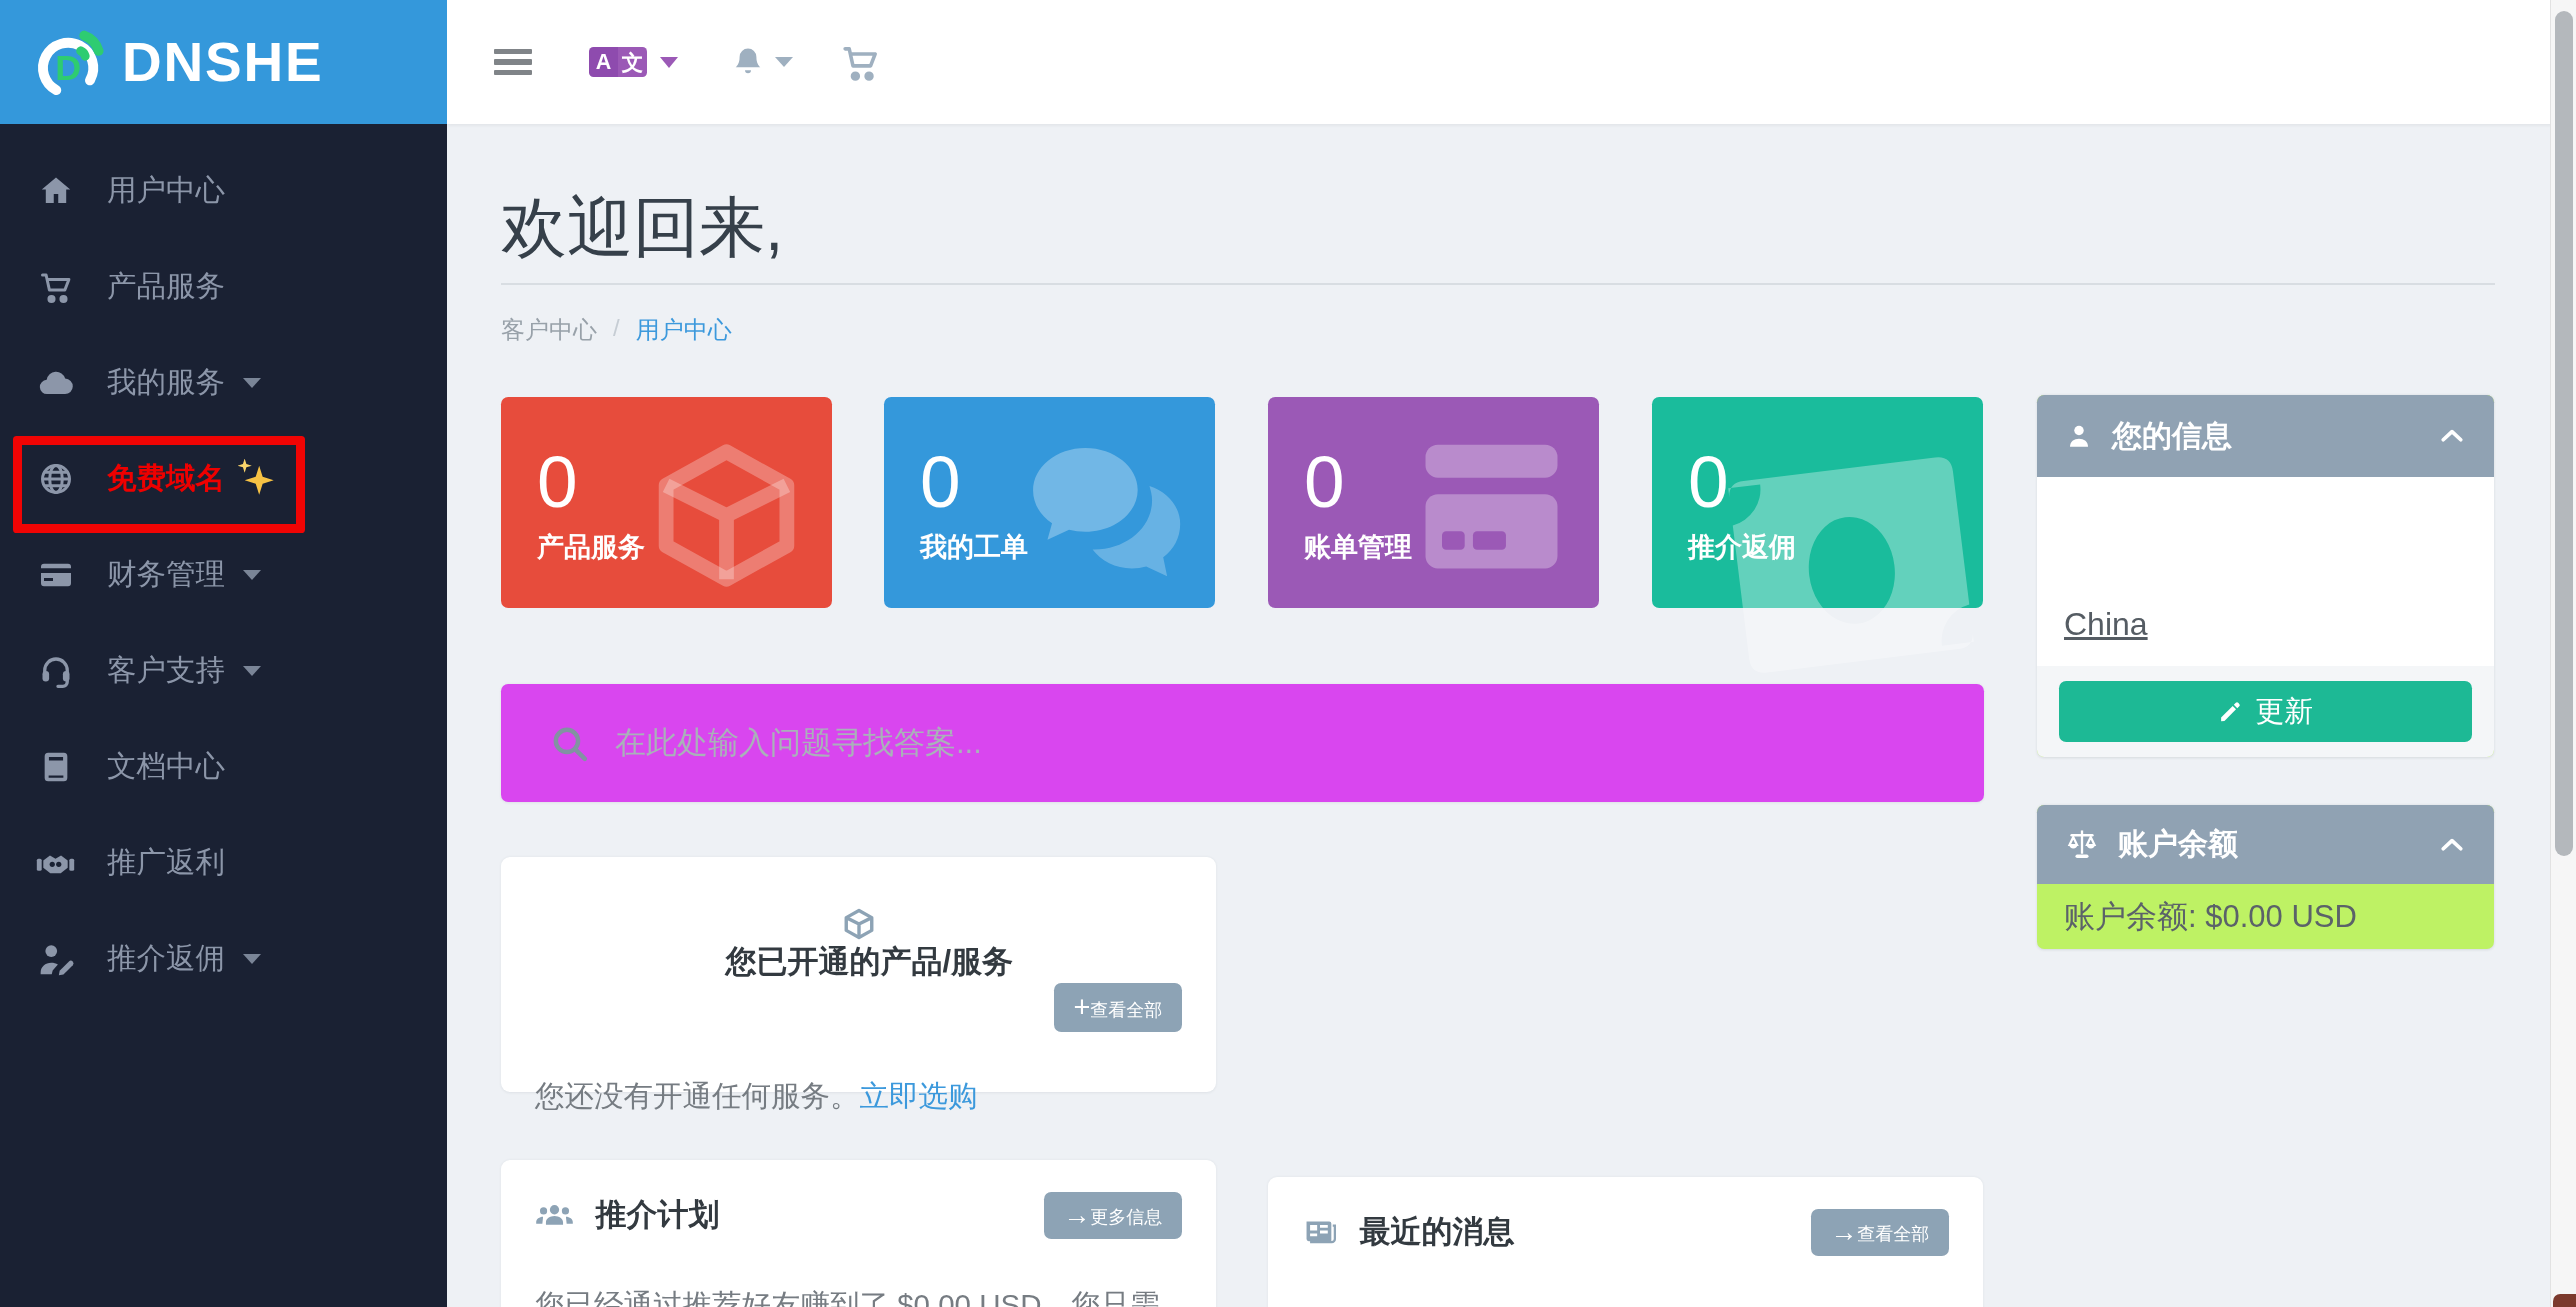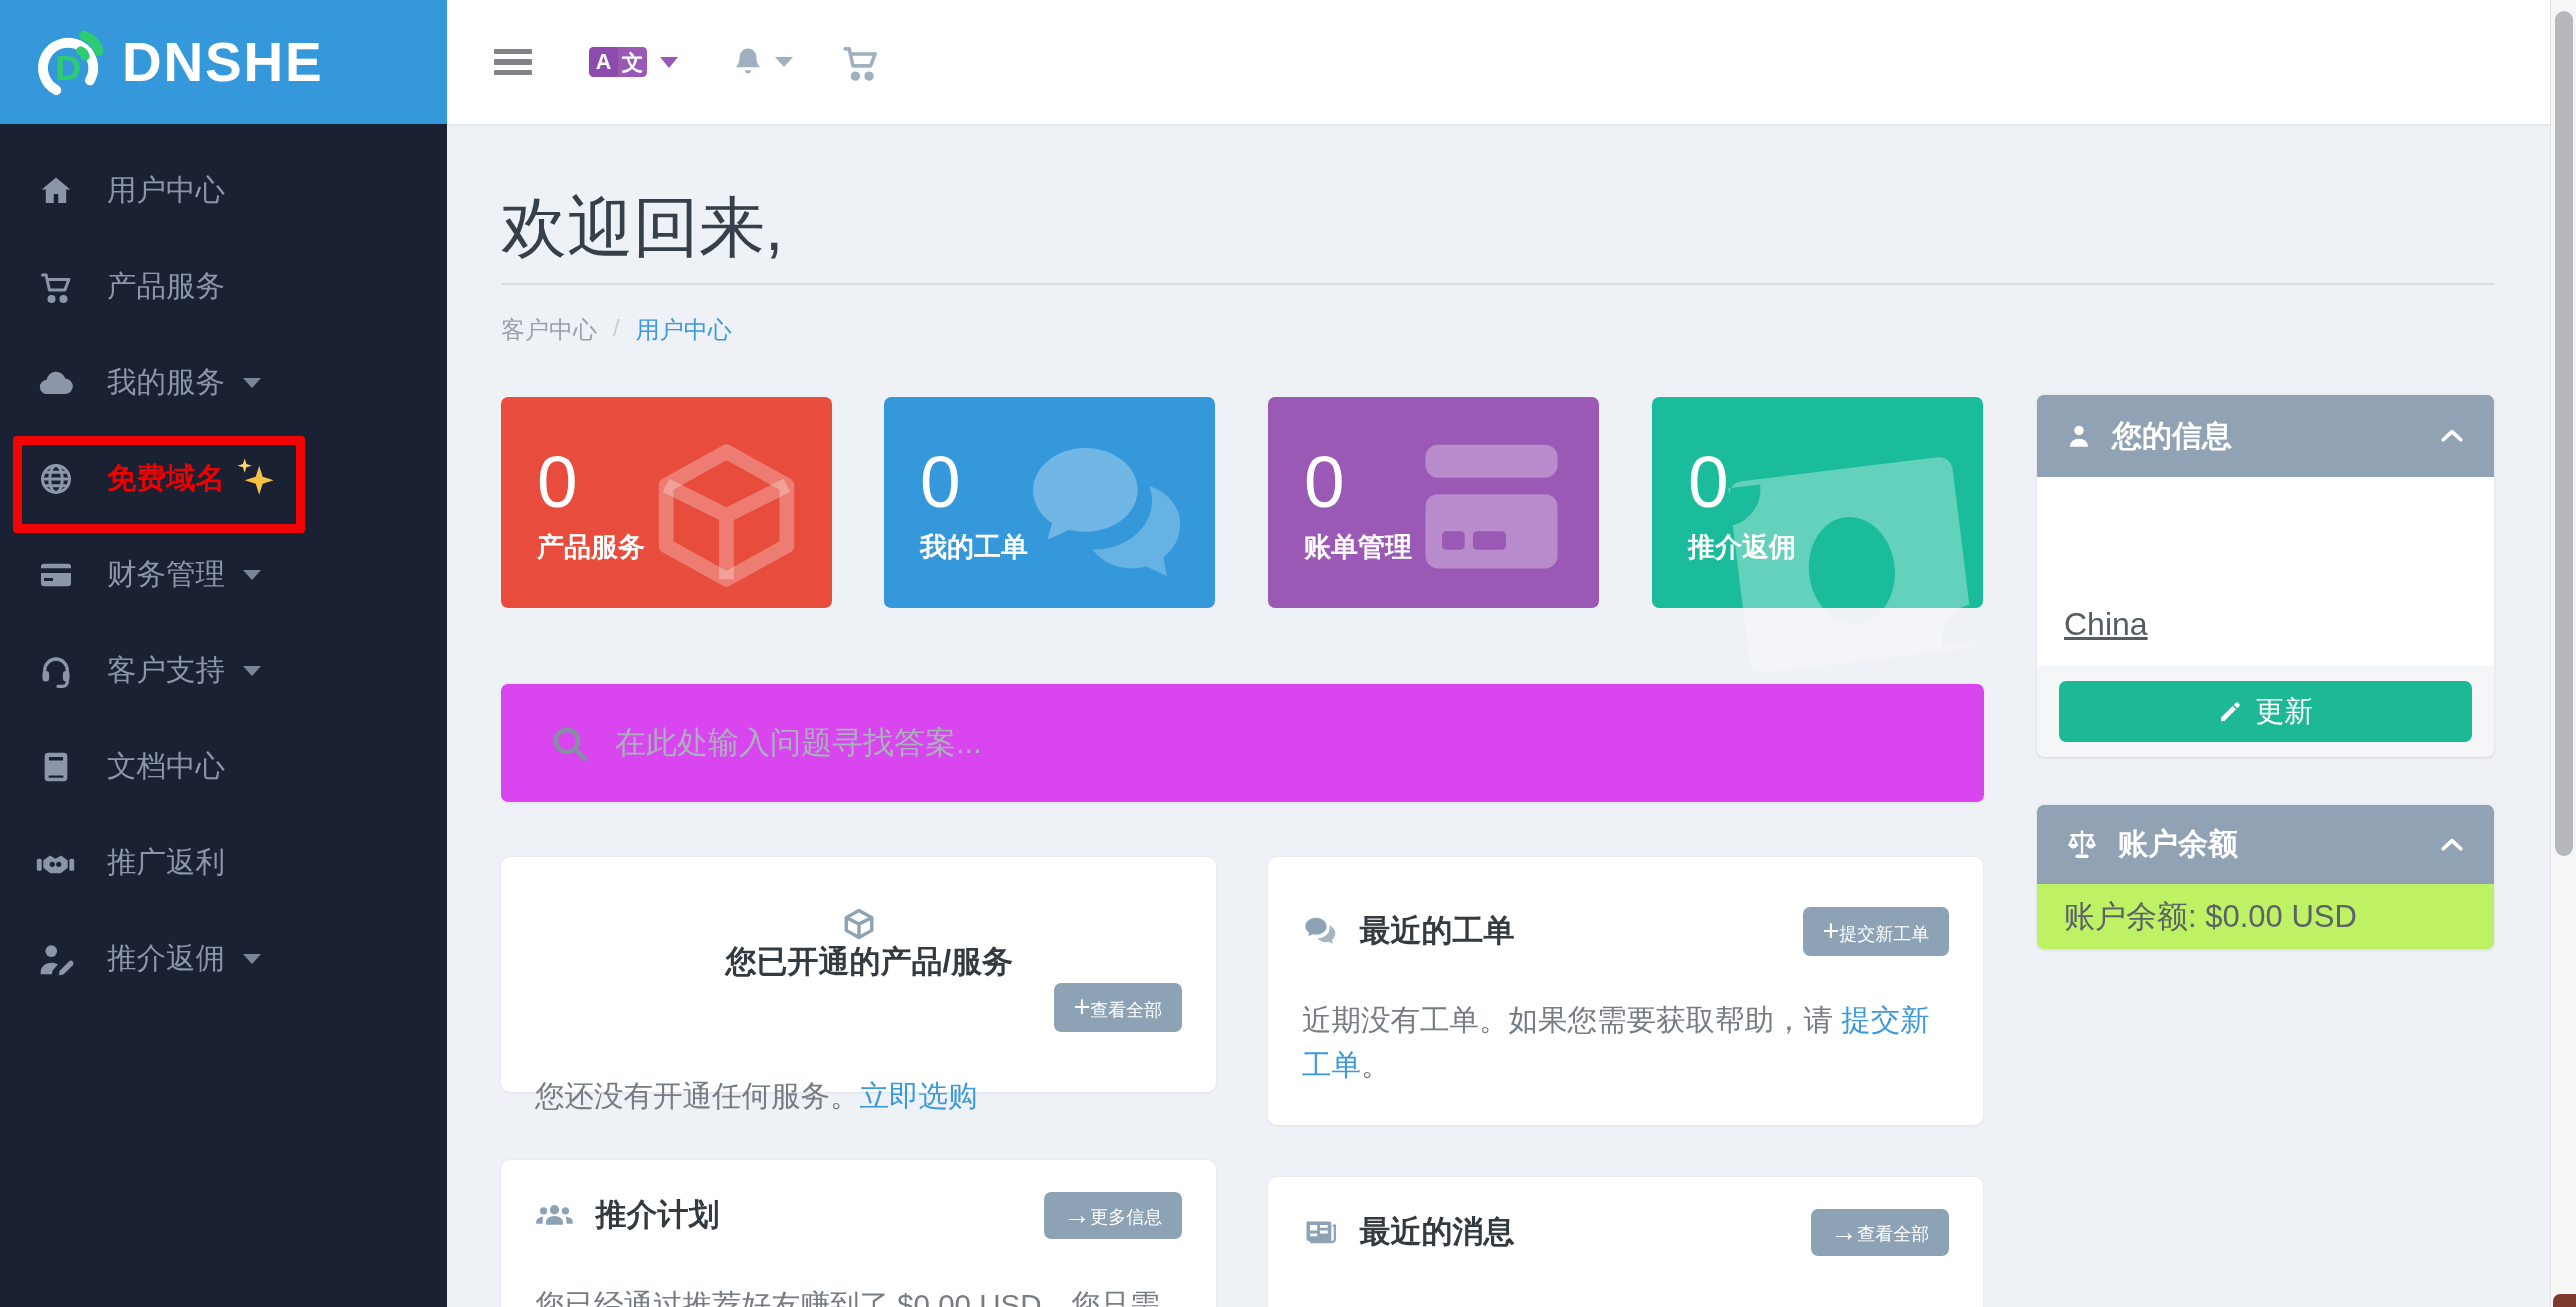--- a/index.html
+++ b/index.html
@@ -354,38 +354,20 @@
       <button class="btn-gray">
         <span class="icon-plus"></span>
         <span>查看全部</span>
       </button>
     </div>
     <div class="bcard-body">
       <span>您还没有开通任何服务。</span><span class="link">立即选购</span>
     </div>
   </div>
 
-  <div class="bcard card-tickets">
-    <div class="bcard-header">
-      <span class="hicon">
-        <svg width="36" height="32" viewBox="0 0 26 24" fill="currentColor">
-          <path d="M10 2C5.6 2 2 4.9 2 8.5c0 2 1.1 3.8 2.9 5L4.2 16l3.3-1.5c.8.2 1.6.3 2.5.3 4.4 0 8-2.9 8-6.4S14.4 2 10 2z"></path>
-          <path d="M24.5 13.6c0-2.6-1.9-4.9-4.7-5.8.2.7.4 1.4.4 2.2 0 4.2-4 7.5-8.8 7.5h-.3c1.3 1.7 3.5 2.9 6 2.9.8 0 1.5-.1 2.2-.3l3.2 1.5-.6-2.9c1.6-1.2 2.6-3 2.6-5.1z" opacity="0.8"></path>
-          </svg>
-      </span>
-      <span class="bcard-title">最近的工单</span>
-      <button class="btn-gray">
-        <span class="icon-plus"></span>
-        <span>提交新工单</span>
-      </button>
-    </div>
-    <div class="bcard-body">
-      <span>近期没有工单。如果您需要获取帮助，请 </span><span class="link">提交新工单</span><span>。</span>
-    </div>
-  </div>
 
   <div class="bcard card-affiliate">
     <div class="bcard-header">
       <span class="hicon">
         <svg width="39" height="36" viewBox="0 0 26 24" fill="currentColor">
           <circle cx="13" cy="8.5" r="3.1"></circle>
             <circle cx="20.3" cy="9.3" r="2.4"></circle>
             <circle cx="5.7" cy="9.3" r="2.4"></circle>
           <path d="M13 12.6c3.1 0 5.7 1.9 5.7 4.2v1.7H7.3v-1.7c0-2.3 2.6-4.2 5.7-4.2z"></path>
           <path d="M20.6 13.2c2.5 0 4.6 1.6 4.6 3.5v1.2h-4.1M5.4 13.2c-2.5 0-4.6 1.6-4.6 3.5v1.2h4.1"></path>

